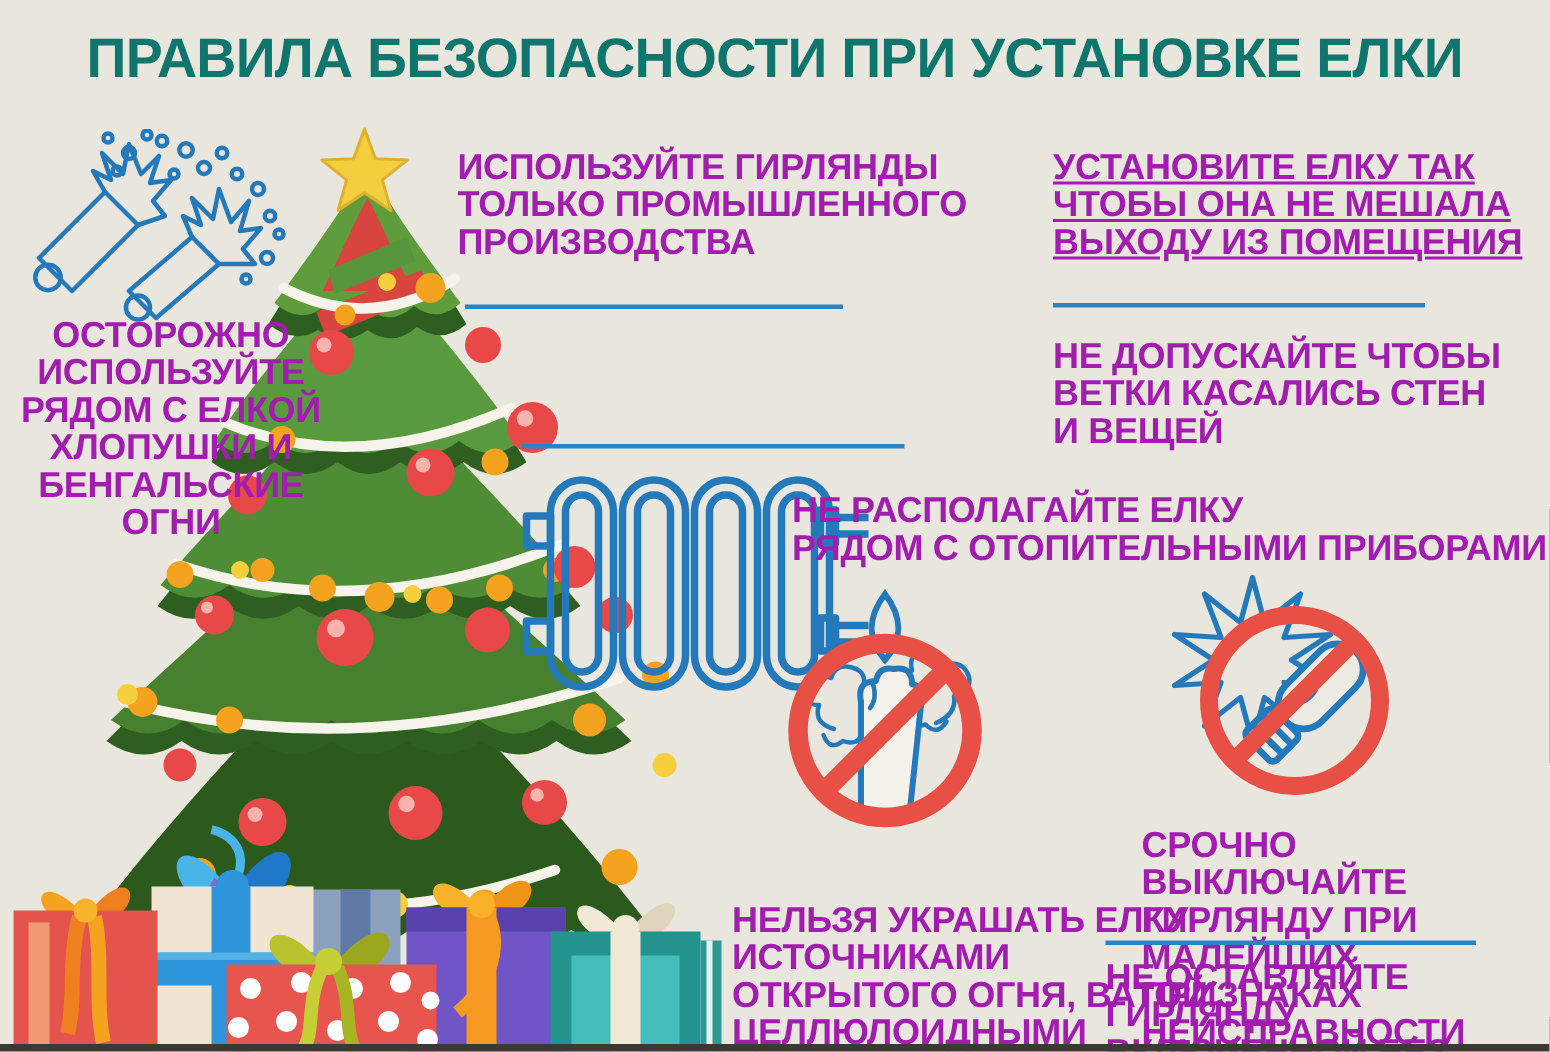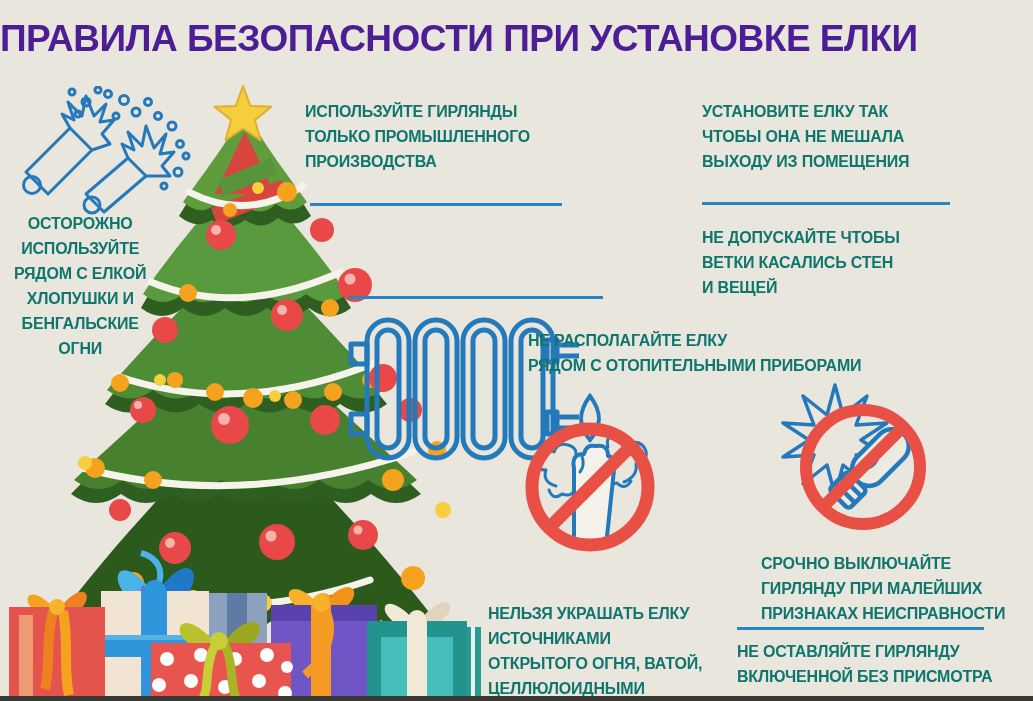--- a/index.html
+++ b/index.html
@@ -6,32 +6,32 @@
   body{background:#555;}
   #poster{
     position:relative;
     width:1033px;height:701px;
     background:#e9e6de;
     overflow:hidden;
     font-family:"Liberation Sans", sans-serif;
   }
   .blue-text{
     position:absolute;
-    color:#0f766e;
+    color:#a21caf;
     font-weight:700;
-    font-size:16px;
+    font-size:24px;
     line-height:25px;
     white-space:pre-line;
     letter-spacing:-0.2px;
   }
   #title{
     position:absolute;
     left:0;right:0;top:18px;
-    text-align:left;
-    color:#4c1d95;
+    text-align:center;
+    color:#0f766e;
     font-weight:700;
     font-size:37px;
     letter-spacing:-0.5px;
     white-space:nowrap;
   }
   .divider{
     position:absolute;
     height:3px;
     background:#2b83c4;
   }
@@ -210,21 +210,21 @@
     <circle cx="70" cy="97" r="58" stroke="#e85046" stroke-width="13" fill="none"></circle>
     <line x1="111" y1="56" x2="29" y2="138" stroke="#e85046" stroke-width="13"></line>
   </svg>
 
   <div class="blue-text" style="left:488px;top:553px;margin-top:48px;">НЕЛЬЗЯ УКРАШАТЬ ЕЛКУ
 ИСТОЧНИКАМИ
 ОТКРЫТОГО ОГНЯ, ВАТОЙ,
 ЦЕЛЛЮЛОИДНЫМИ
 ИГРУШКАМИ</div>
 
-  <div class="blue-text" style="left:702px;top:99px;">УСТАНОВИТЕ ЕЛКУ ТАК
+  <div class="blue-text" style="left:702px;top:99px;text-decoration:underline;">УСТАНОВИТЕ ЕЛКУ ТАК
 ЧТОБЫ ОНА НЕ МЕШАЛА
 ВЫХОДУ ИЗ ПОМЕЩЕНИЯ</div>
   <div class="divider" style="left:702px;top:202px;width:248px;"></div>
   <div class="blue-text" style="left:702px;top:225px;">НЕ ДОПУСКАЙТЕ ЧТОБЫ
 ВЕТКИ КАСАЛИСЬ СТЕН
 И ВЕЩЕЙ</div>
 
   <svg class="abs" style="left:762px;top:383px;" width="175" height="172" viewBox="0 0 175 172">
     <polygon points="73,2 81,32 105,13 94,42 125,40 99,57 125,74 94,72 105,101 81,82 73,112 65,82 41,101 52,72 21,74 47,57 21,40 52,42 41,13 65,32" fill="none" stroke="#2479ba" stroke-width="3.5" stroke-linejoin="round"></polygon>
     <g transform="rotate(45 105 88)" stroke="#2479ba" stroke-width="4.5" fill="#ecebe2" stroke-linejoin="round">

